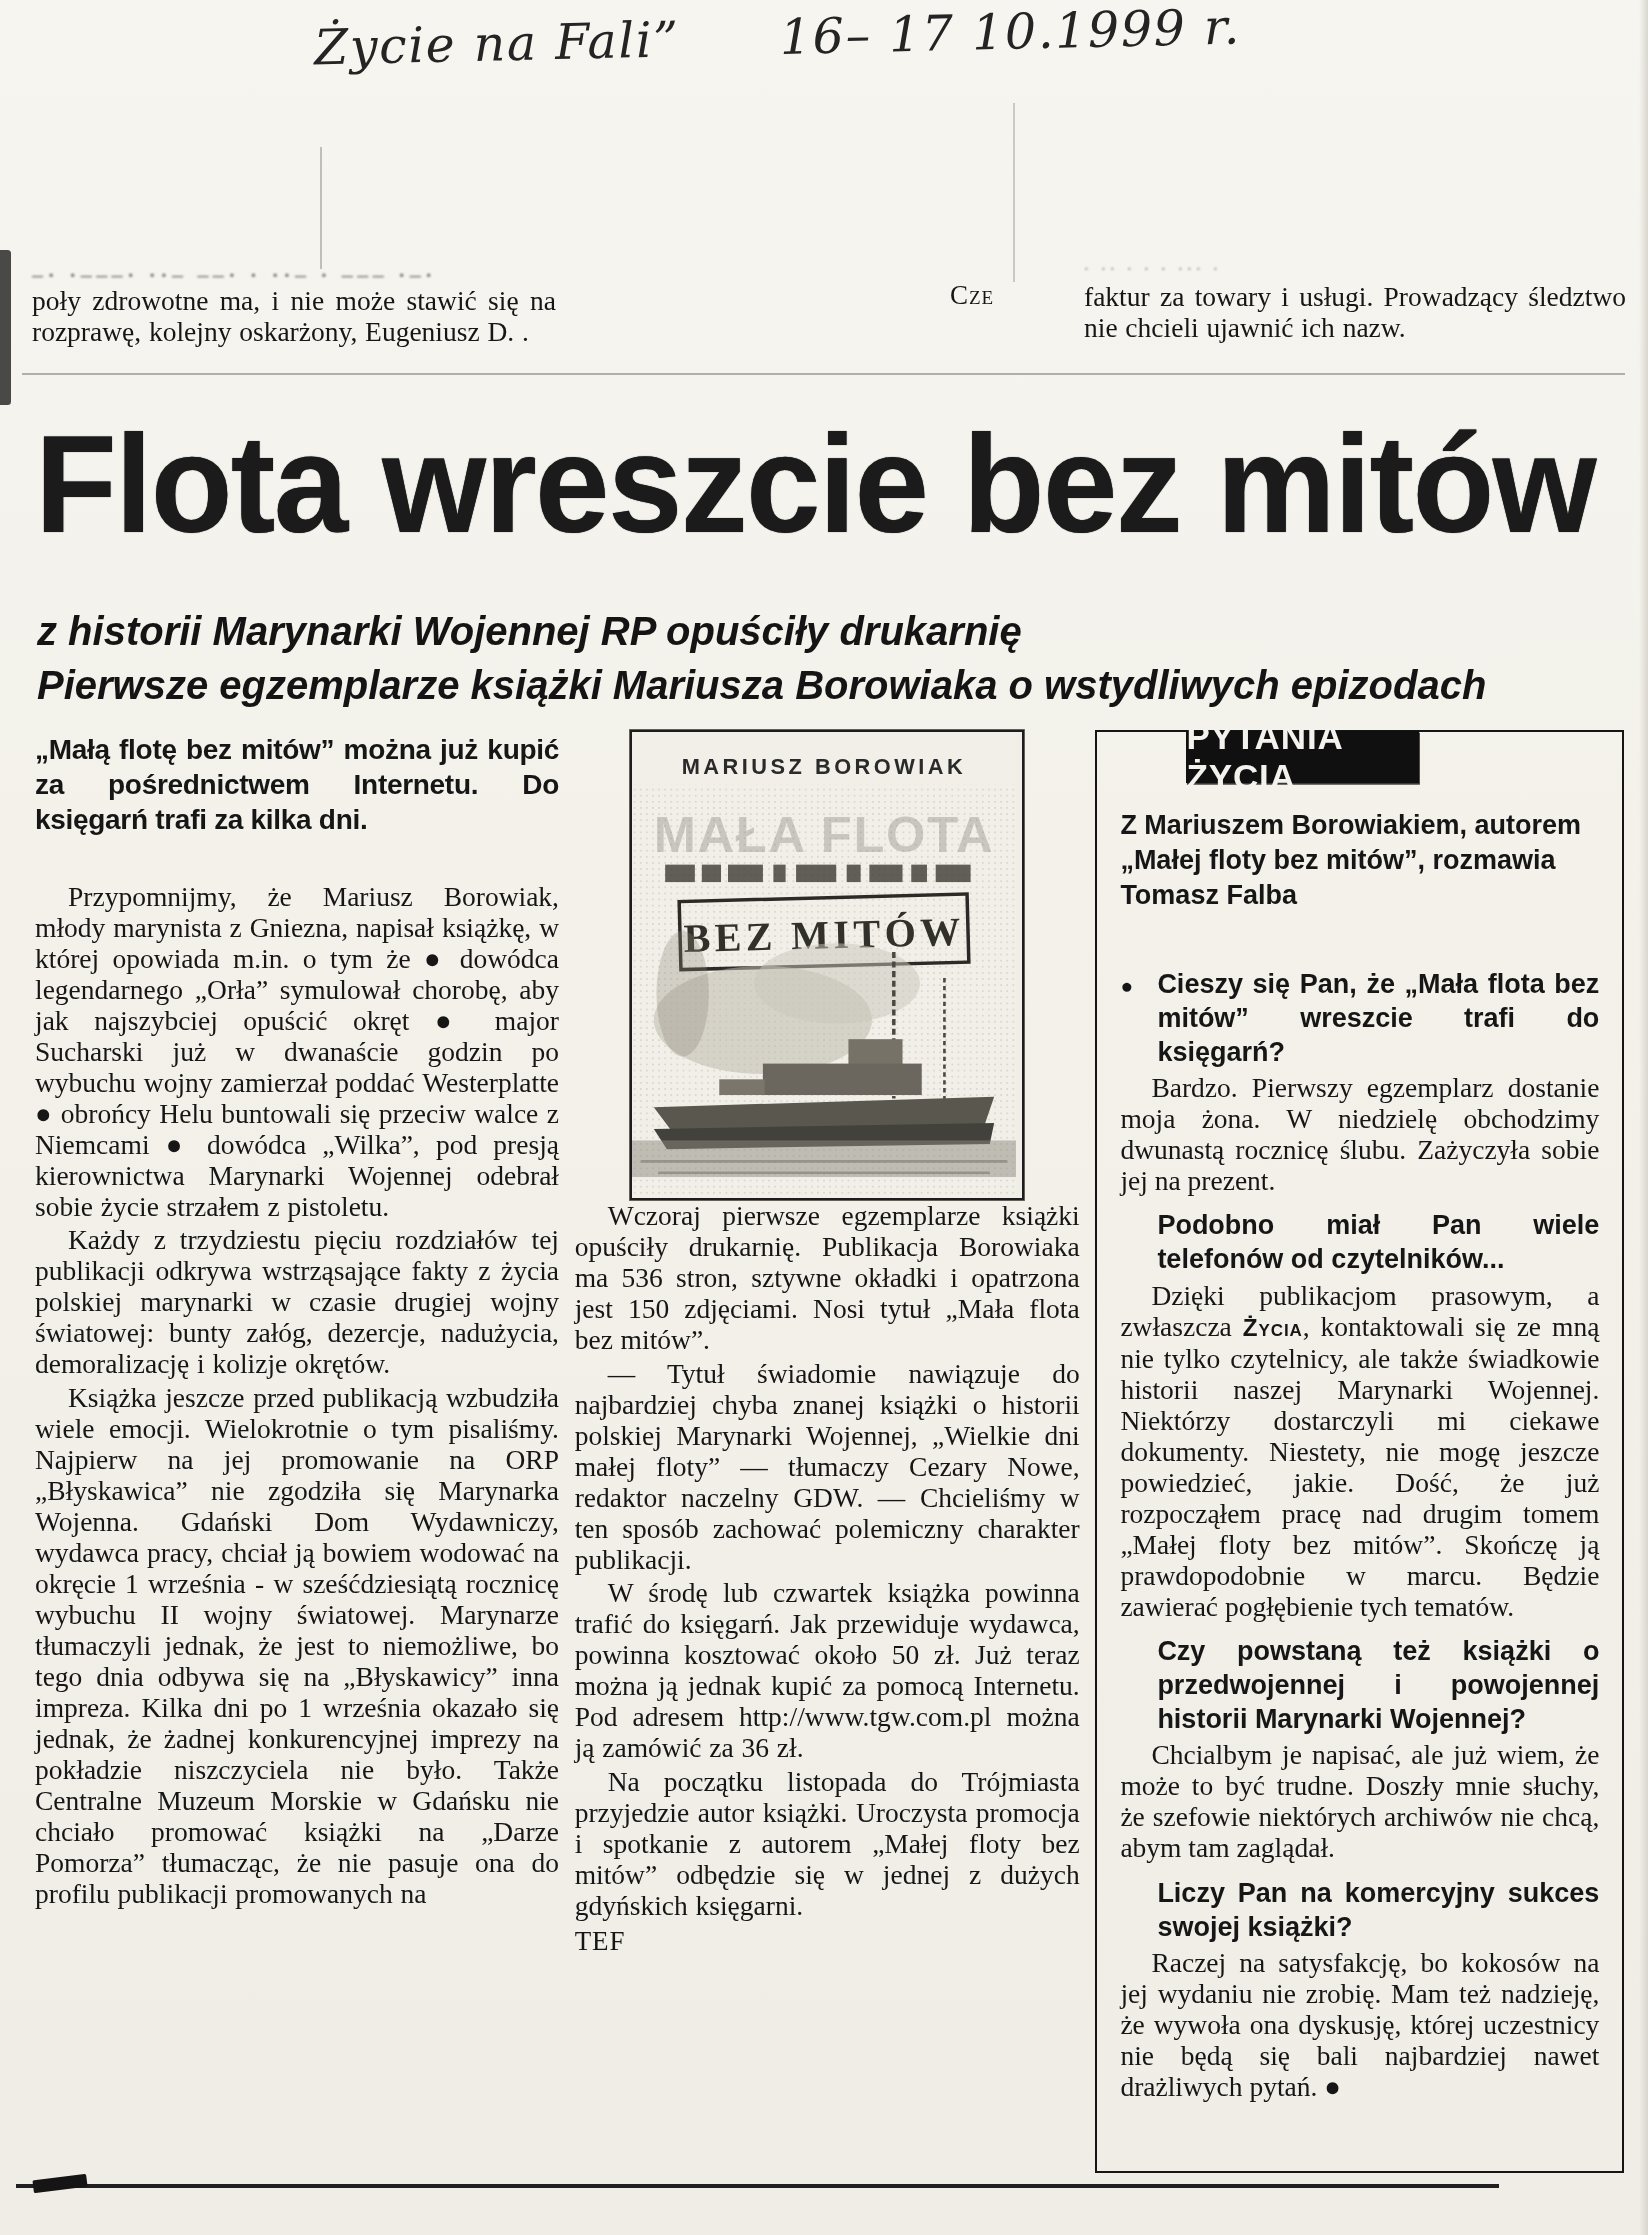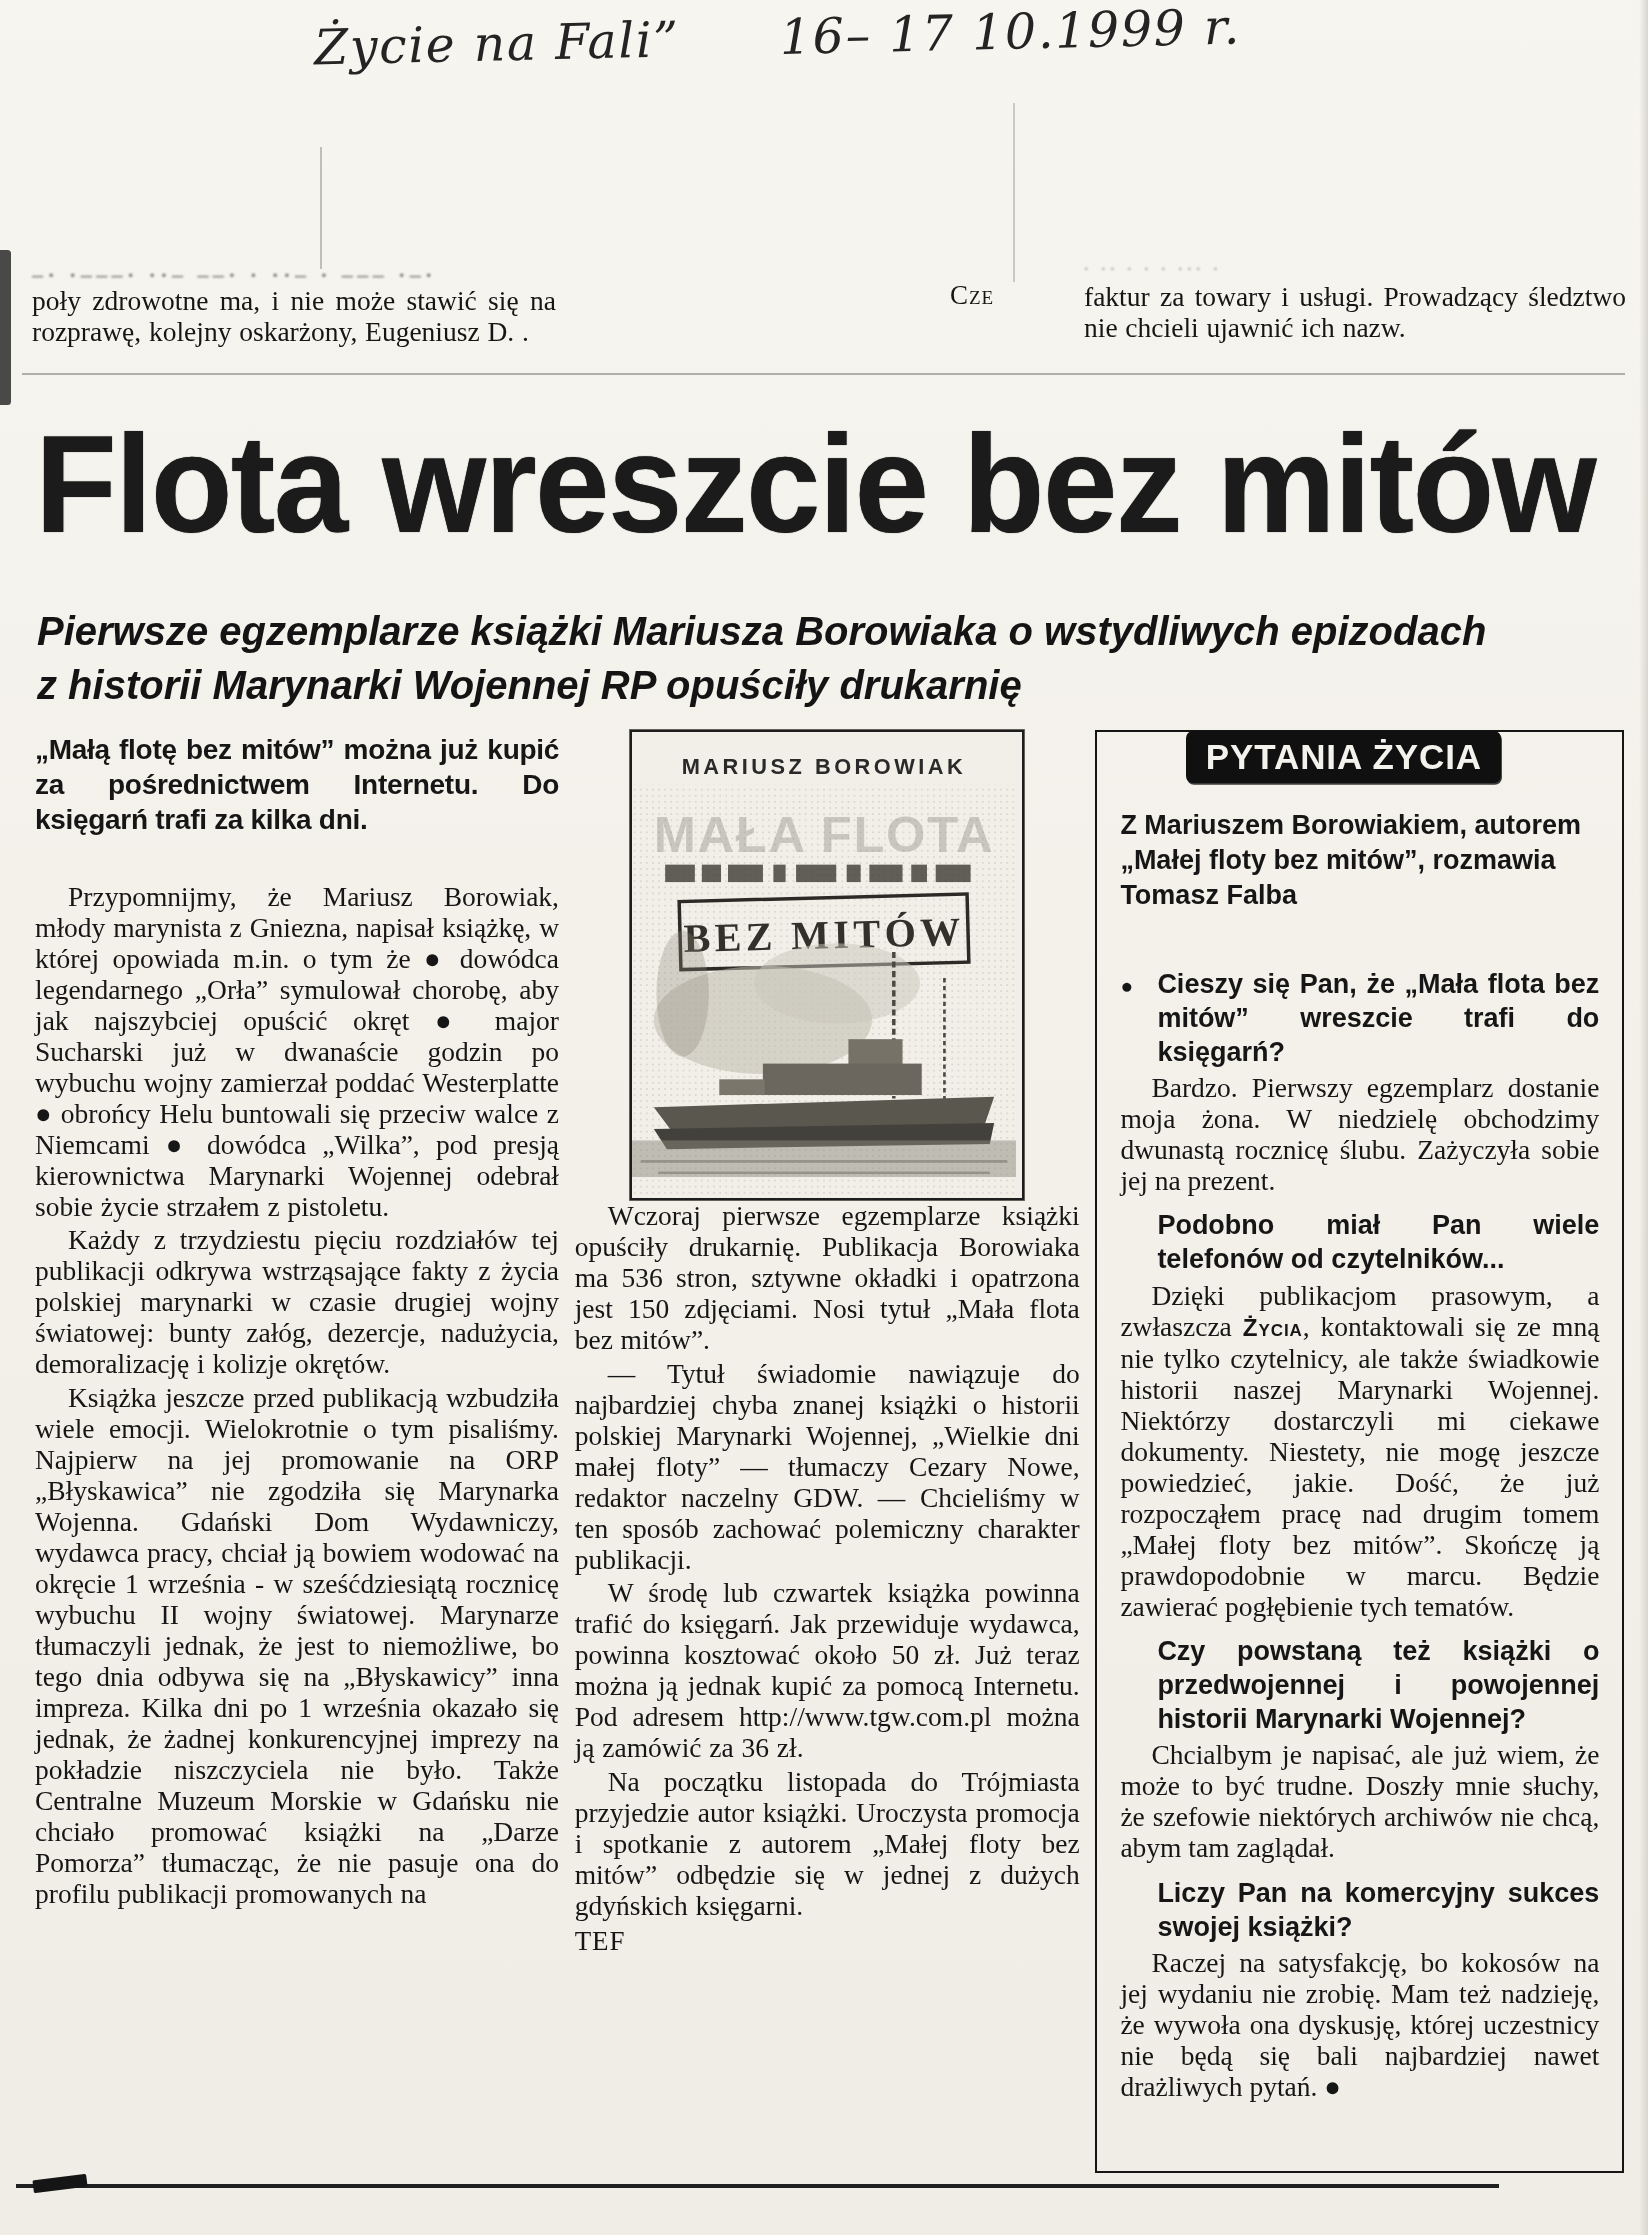--- a/index.html
+++ b/index.html
@@ -64,25 +64,24 @@
     width:390px; margin:1.7px auto 17.5px auto; border:2.6px solid #1d1d1d;
     background:#f0eee7; box-shadow:0 0 0 0.9px #55524a;
   }
   .book-frame svg{display:block;}
   
   .interview{
     width:529px; box-sizing:border-box; height:1443px;
     border:2.6px solid #151515; padding:0 23px 21px 23px; background:transparent;
   }
   .pz-bar{
-    width:315px; height:52px; margin:-0.9px 0 23px 66px;
+    width:233px; height:52px; margin:-0.9px 0 23px 66px;
     background:#101010; color:#f4f2ec; display:flex; align-items:center; justify-content:center;
     font-family:"Liberation Sans", sans-serif; font-weight:700; font-size:35px; letter-spacing:0.9px;
     box-shadow:0.9px 1.7px 0 #3a3a3a;
-    border-radius:7px;
   }
   .intro{
     font-family:"Liberation Sans", sans-serif; font-weight:700;
     font-size:27px; line-height:35px; margin:24.5px 0 54px 0; text-indent:0;
   }
   .qwrap{position:relative;}
   .qbullet{position:absolute; left:0; top:7px; font-size:21px;}
   .q{
     font-family:"Liberation Sans", sans-serif; font-weight:700;
     font-size:27px; line-height:34px; text-align:justify;
@@ -124,22 +123,22 @@
     <div class="ts-col3">
       <div class="artifact small">· ·· ·  · ·  ··· ·</div>
       <p class="bp noindent">faktur za towary i usługi. Prowadzący śledztwo nie chcieli ujawnić ich nazw.</p>
     </div>
   </div>
 
   <div class="rule-top"></div>
 
   <h1 class="headline">Flota wreszcie bez mitów</h1>
   <div class="subhead">
+    <div>z historii Marynarki Wojennej RP opuściły drukarnię</div>
     <div>Pierwsze egzemplarze książki Mariusza Borowiaka o wstydliwych epizodach</div>
-    <div>z historii Marynarki Wojennej RP opuściły drukarnię</div>
   </div>
 
   <div class="cols">
 
     <div class="col-left">
       <p class="lead">„Małą flotę bez mitów” można już kupić za pośrednictwem Internetu. Do księgarń trafi za kilka dni.</p>
       <p class="bp">Przypomnijmy, że Mariusz Borowiak, młody marynista z Gniezna, napisał książkę, w której opowiada m.in. o tym że ● dowódca legendarnego „Orła” symulował chorobę, aby jak najszybciej opuścić okręt ● major Sucharski już w dwanaście godzin po wybuchu wojny zamierzał poddać Westerplatte ● obrońcy Helu buntowali się przeciw walce z Niemcami ● dowódca „Wilka”, pod presją kierownictwa Marynarki Wojennej odebrał sobie życie strzałem z pistoletu.</p>
       <p class="bp">Każdy z trzydziestu pięciu rozdziałów tej publikacji odkrywa wstrząsające fakty z życia polskiej marynarki w czasie drugiej wojny światowej: bunty załóg, dezercje, nadużycia, demoralizację i kolizje okrętów.</p>
       <p class="bp">Książka jeszcze przed publikacją wzbudziła wiele emocji. Wielokrotnie o tym pisaliśmy. Najpierw na jej promowanie na ORP „Błyskawica” nie zgodziła się Marynarka Wojenna. Gdański Dom Wydawniczy, wydawca pracy, chciał ją bowiem wodować na okręcie 1 września - w sześćdziesiątą rocznicę wybuchu II wojny światowej. Marynarze tłumaczyli jednak, że jest to niemożliwe, bo tego dnia odbywa się na „Błyskawicy” inna impreza. Kilka dni po 1 września okazało się jednak, że żadnej konkurencyjnej imprezy na pokładzie niszczyciela nie było. Także Centralne Muzeum Morskie w Gdańsku nie chciało promować książki na „Darze Pomorza” tłumacząc, że nie pasuje ona do profilu publikacji promowanych na</p>
     </div>

